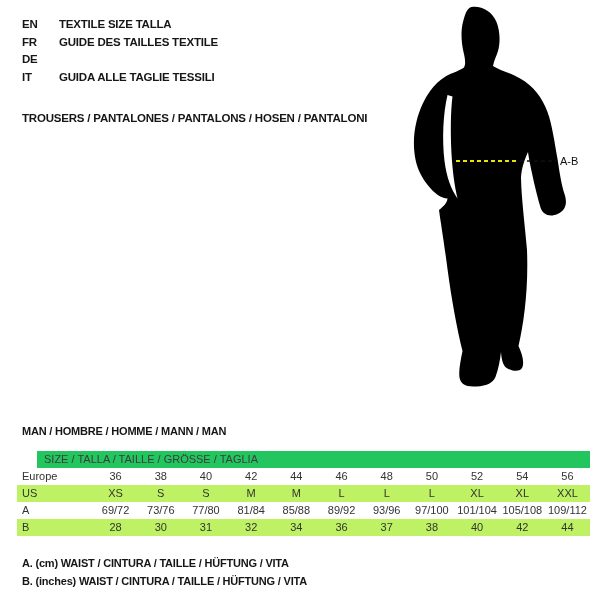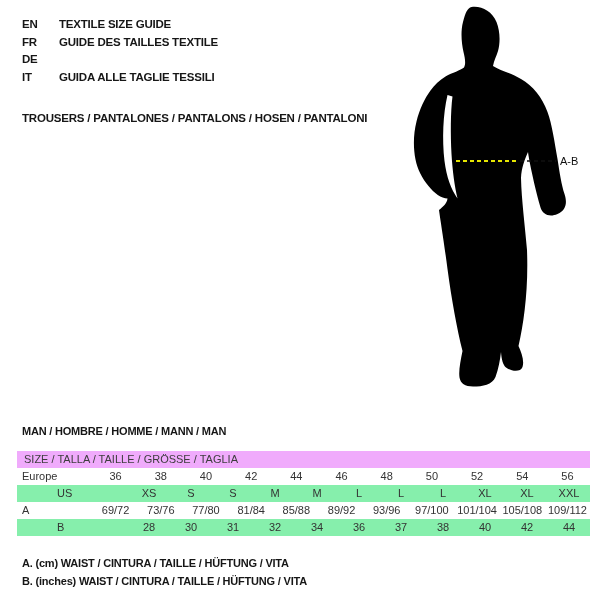--- a/index.html
+++ b/index.html
@@ -14,38 +14,38 @@
   
   .category{position:absolute;left:22px;top:110px;font-size:11.5px;font-weight:700;line-height:16px;letter-spacing:-0.2px;}
   
   .figure{position:absolute;left:385px;top:0px;width:215px;height:420px;}
   .figure svg{display:block;width:215px;height:420px;}
   .ab-label{font-family:"Liberation Sans",sans-serif;font-size:11px;fill:#111;}
   
   .section-title{position:absolute;left:22px;top:424px;font-size:11px;font-weight:700;line-height:14px;letter-spacing:-0.2px;}
   
   .size-table{position:absolute;left:17px;top:451px;width:573px;font-size:11px;color:#333;}
-  .st-header{height:17px;line-height:17px;background:#f0abfc;color:#3d3d3d;padding-left:7px;box-sizing:border-box;}
+  .st-header{height:17px;line-height:17px;background:#22c55e;color:#3d3d3d;padding-left:7px;box-sizing:border-box;margin-left:20px;}
   .st-row{display:flex;height:17px;line-height:17px;}
-  .st-row.alt{background:#86efac;padding-left:35px;}
+  .st-row.alt{background:#bef264;}
   .st-label{width:76px;padding-left:5px;box-sizing:border-box;text-align:left;}
   .st-cell{flex:1;text-align:center;}
   
   .footnotes{position:absolute;left:22px;top:555px;}
   .footnote{font-size:11px;font-weight:700;line-height:17.5px;letter-spacing:-0.2px;}
 </style>
 </head>
 <body>
 
 <div class="canvas">
 
   <div class="lang-block" id="lang-block">
       <div class="lang-row">
         <span class="lang-code">EN</span>
-        <span class="lang-text">TEXTILE SIZE GUIDE</span>
+        <span class="lang-text">TEXTILE SIZE TALLA</span>
       </div>
       <div class="lang-row">
         <span class="lang-code">FR</span>
         <span class="lang-text">GUIDE DES TAILLES TEXTILE</span>
       </div>
       <div class="lang-row">
         <span class="lang-code">DE</span>
       </div>
       <div class="lang-row">
         <span class="lang-code">IT</span>

